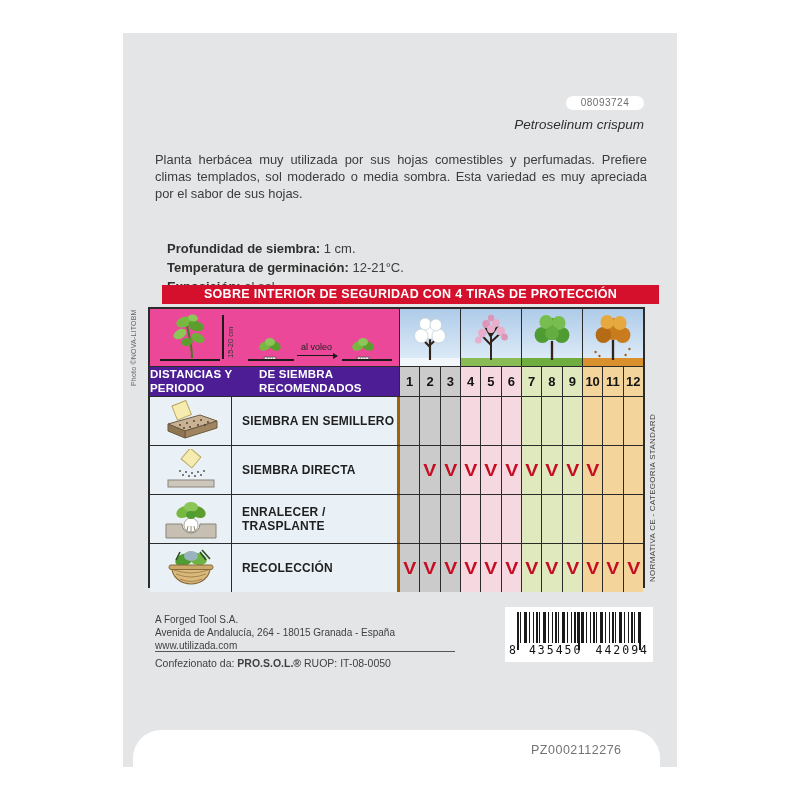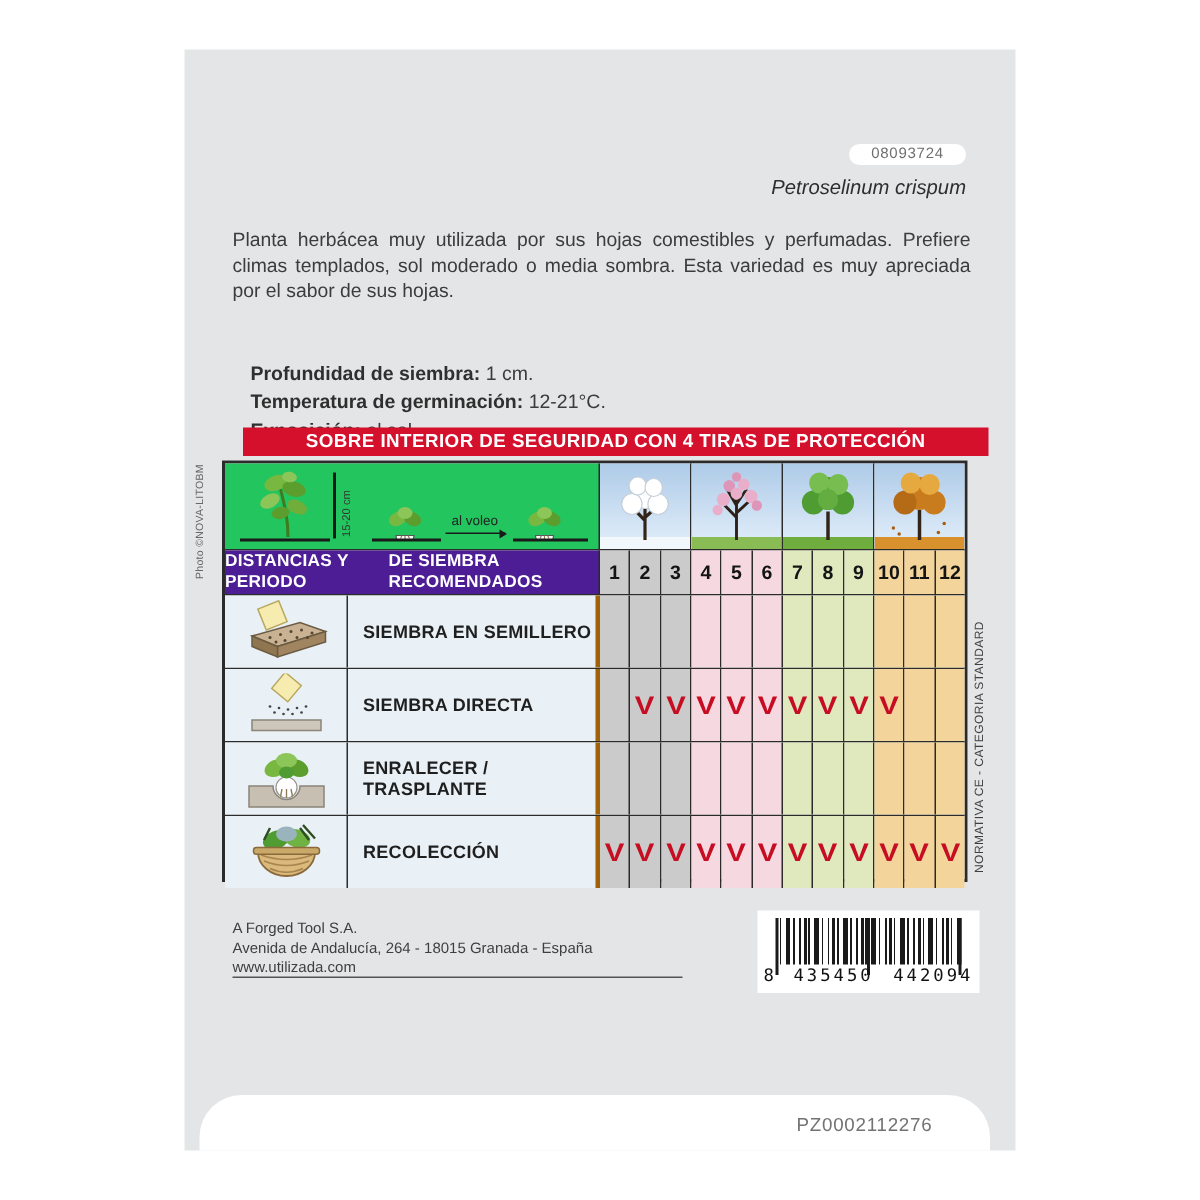--- a/index.html
+++ b/index.html
@@ -22,21 +22,21 @@
 
   
   .photo-credit{position:absolute;left:7px;top:353px;transform:rotate(-90deg);transform-origin:0 0;
                 font-size:7px;color:#666;white-space:nowrap;letter-spacing:.2px;}
   .norm-text{position:absolute;left:525px;top:549px;transform:rotate(-90deg);transform-origin:0 0;
              font-size:8px;color:#3f3f3f;white-space:nowrap;letter-spacing:.3px;}
 
   
   .cal{position:absolute;left:25px;top:274px;width:497px;height:281px;border:2px solid #2b2b2b;box-sizing:border-box;background:#fff;}
   .tree-row{display:flex;height:57px;border-bottom:1px solid #2b2b2b;}
-  .tree-left{width:250px;box-sizing:border-box;background:#22c55e;border-right:1px solid #2b2b2b;position:relative;overflow:hidden;}
+  .tree-left{width:250px;box-sizing:border-box;background:#ec4899;border-right:1px solid #2b2b2b;position:relative;overflow:hidden;}
   .season-cell{flex:1;border-right:1px solid #2b2b2b;background:linear-gradient(#aecbe8,#e3effa);position:relative;overflow:hidden;}
   .season-cell:last-child{border-right:none;}
   .season-cell svg{position:absolute;inset:0;width:100%;height:100%;}
   .num-row{display:flex;height:29px;border-bottom:1px solid #2b2b2b;}
   .num-left{width:250px;box-sizing:border-box;background:#4c1d95;border-right:1px solid #2b2b2b;color:#fff;
             display:flex;flex-direction:row;align-items:center;justify-content:center;font-weight:bold;font-size:11.5px;line-height:1.2;letter-spacing:.2px;}
   .num-strip{flex:1;display:flex;}
   .m-cell{flex:1;border-right:1px solid #2b2b2b;display:flex;align-items:center;justify-content:center;
           font-weight:bold;font-size:13px;color:#141414;box-sizing:border-box;}
   .m-cell:last-child{border-right:none;}
@@ -384,20 +384,23 @@
           </div>
       </div>
     </div>
 
     <div class="address">
       <div>A Forged Tool S.A.</div>
       <div>Avenida de Andalucía, 264 - 18015 Granada - España</div>
       <div>www.utilizada.com</div>
     </div>
     <div class="divider"></div>
+    <div class="packer">
+      <span>Confezionato da: </span><b>PRO.S.O.L.®</b><span> RUOP: IT-08-0050</span>
+    </div>
 
     <div class="barcode">
       <div class="bars"></div>
       <div class="guard" style="left:12px"></div>
       <div class="guard" style="left:73px"></div>
       <div class="guard" style="right:12px"></div>
       <div class="bc-digits">
         <span>8</span>
         <span class="grp">435450</span>
         <span class="grp">442094</span>

